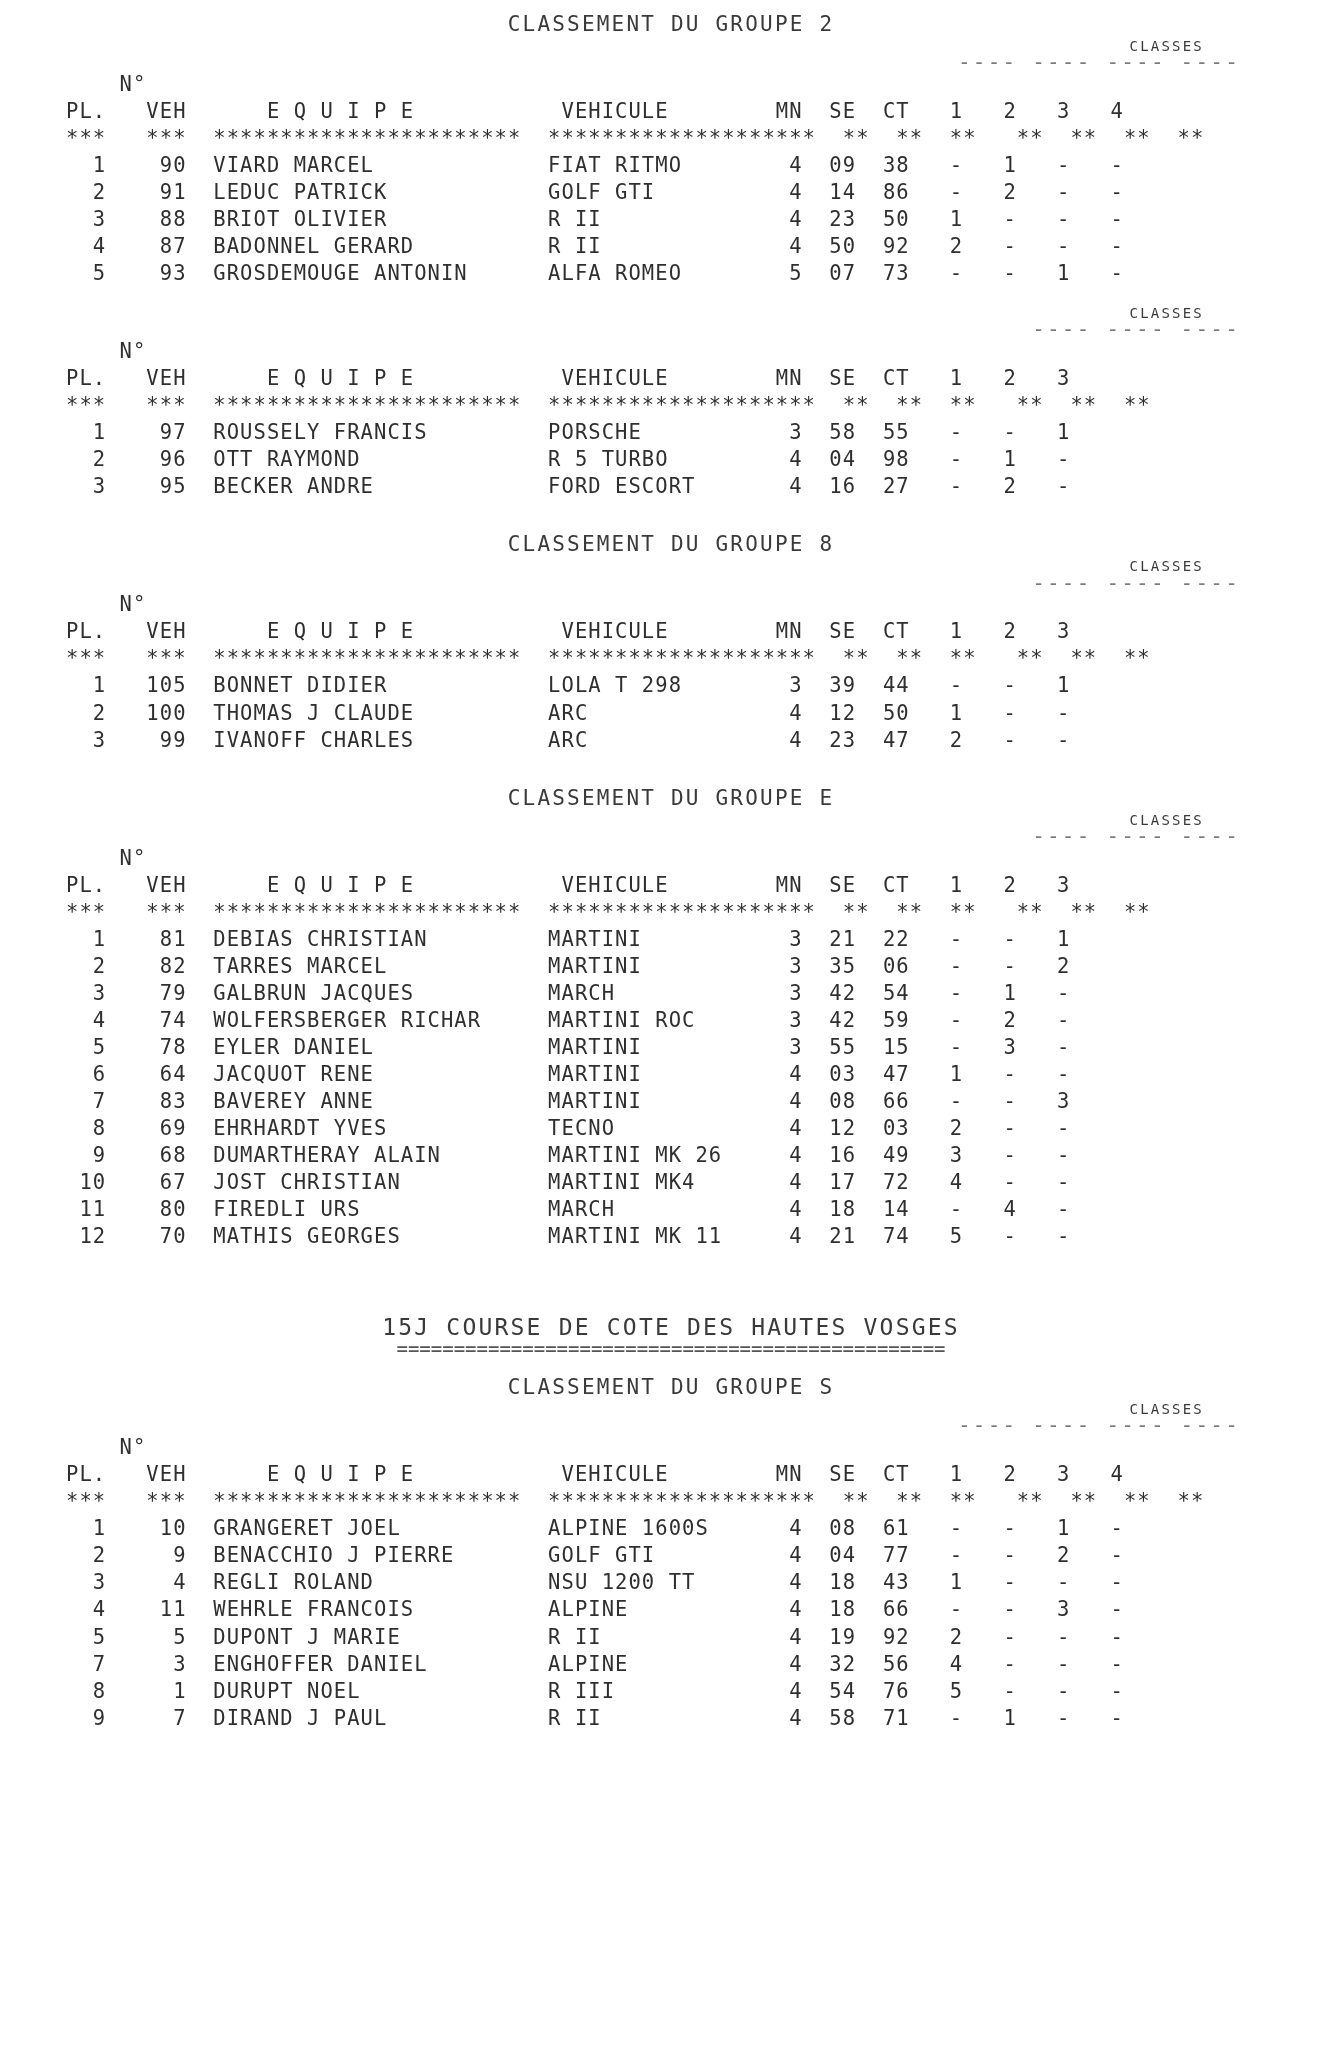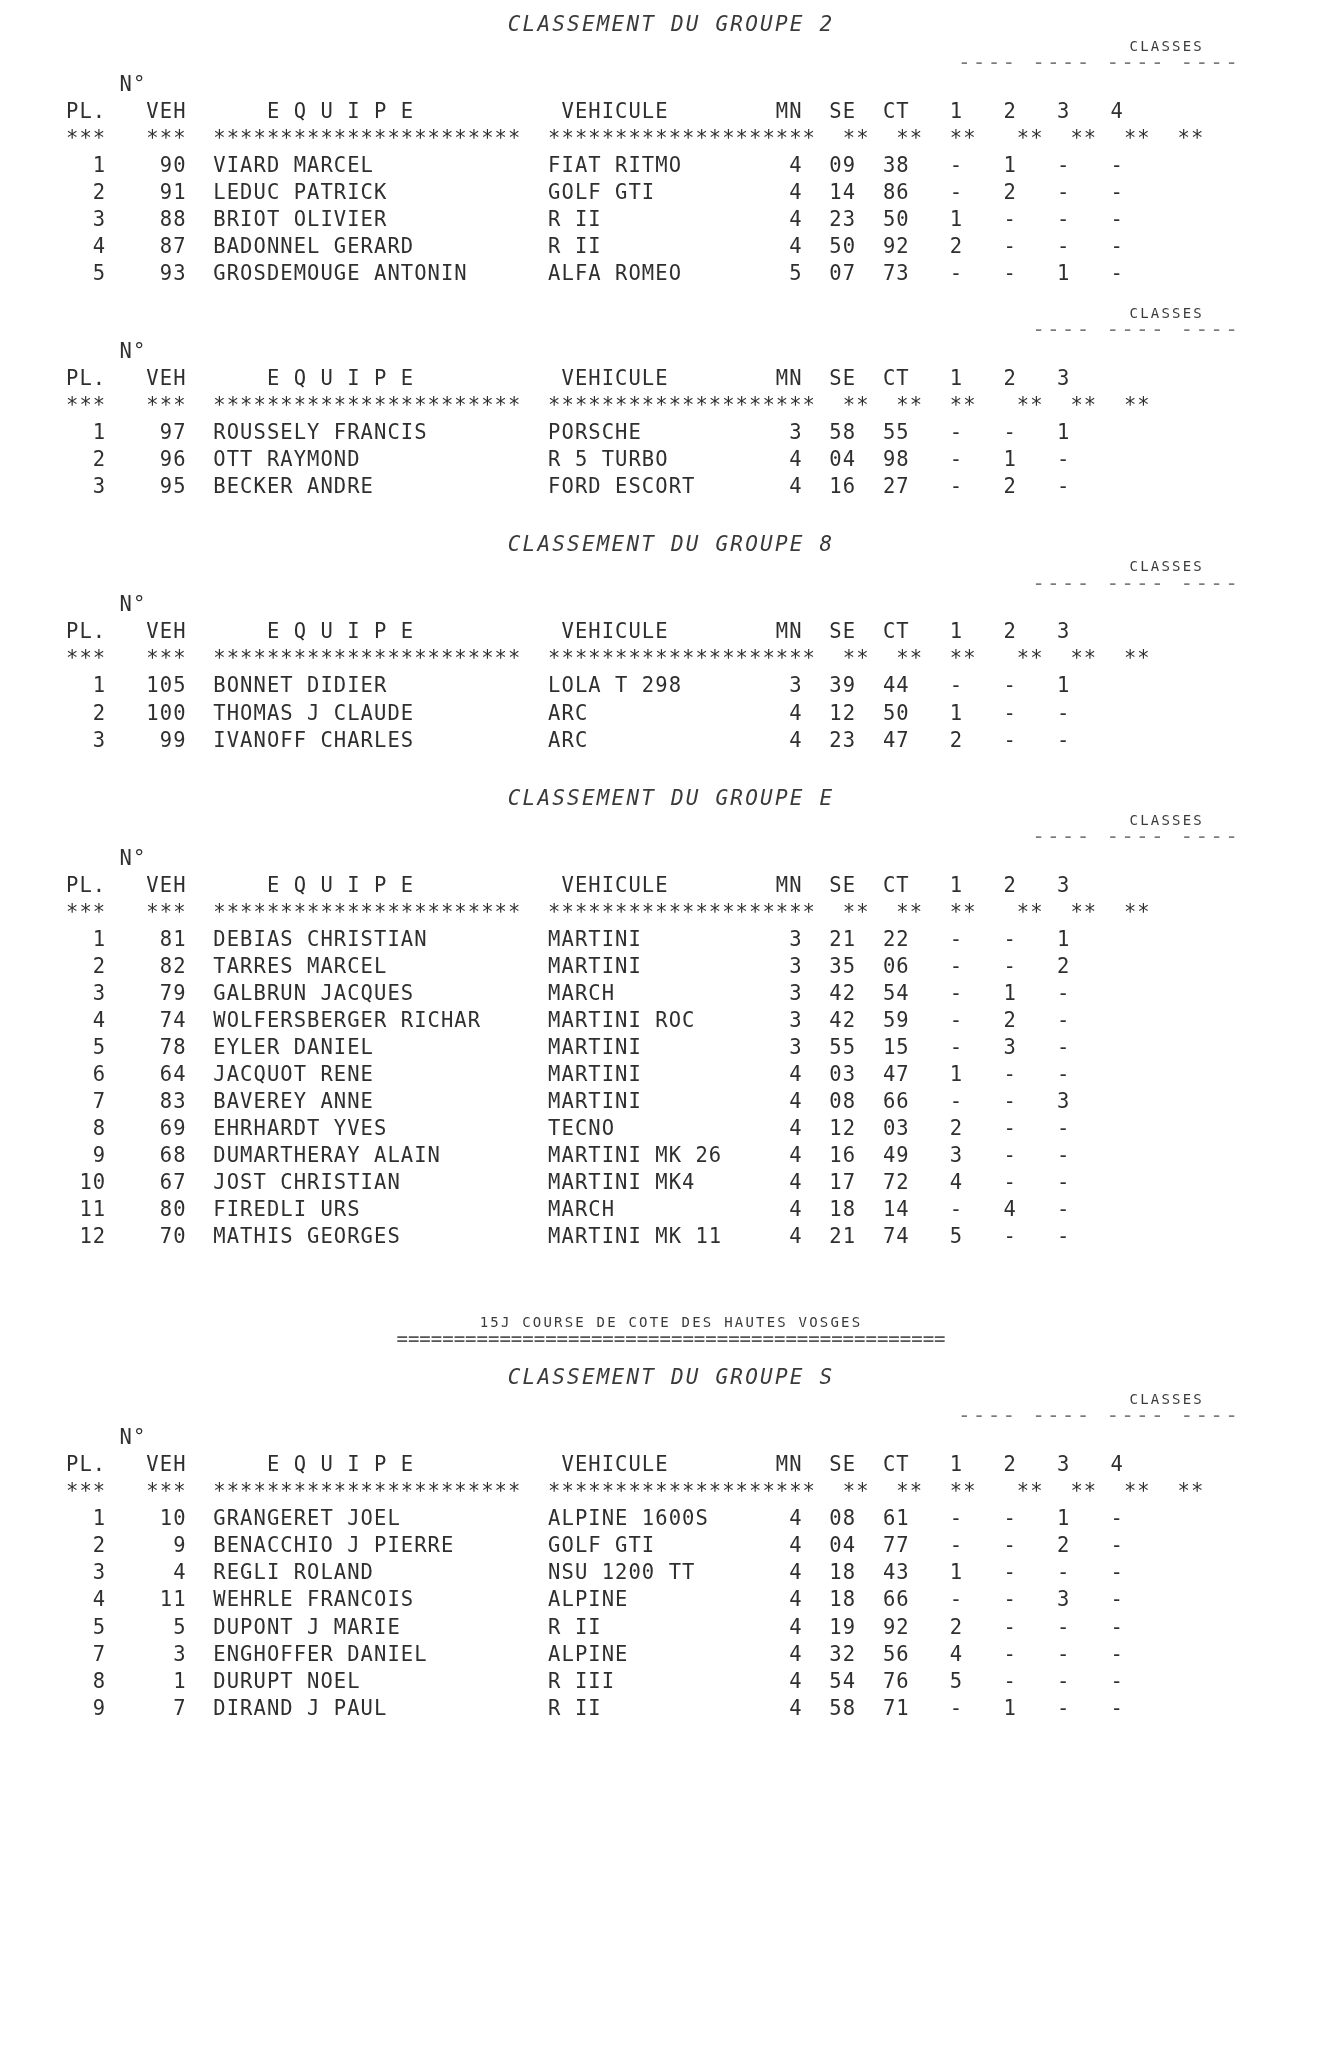--- a/index.html
+++ b/index.html
@@ -25,21 +25,20 @@
   .section {
     margin-bottom: 6px;
   }
   .sect-title {
     text-align: center;
     font-size: 21px;
     letter-spacing: 2.2px;
     color: #3a3a3a;
     margin: 0 0 2px 0;
     padding-left: 10px;
-    font-style: italic;
   }
   .classes-label {
     text-align: right;
     font-size: 14px;
     letter-spacing: 2.2px;
     color: #3a3a3a;
     padding-right: 128px;
     margin: 0;
     line-height: 1.15;
   }
@@ -57,21 +56,21 @@
     font-size: 20.5px;
     line-height: 1.32;
     letter-spacing: 1.05px;
     color: #2f2f2f;
     margin: 0;
     padding: 0 0 0 66px;
     white-space: pre;
   }
   .event-title {
     text-align: center;
-    font-size: 14px;
+    font-size: 23px;
     letter-spacing: 2.2px;
     color: #3a3a3a;
     margin: 0;
     padding-left: 10px;
   }
   .event-rule {
     text-align: center;
     font-size: 19px;
     letter-spacing: 0px;
     color: #555;

